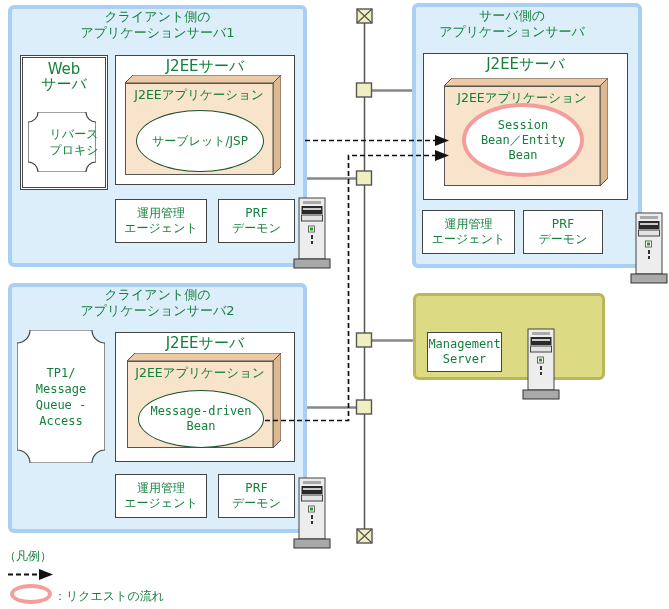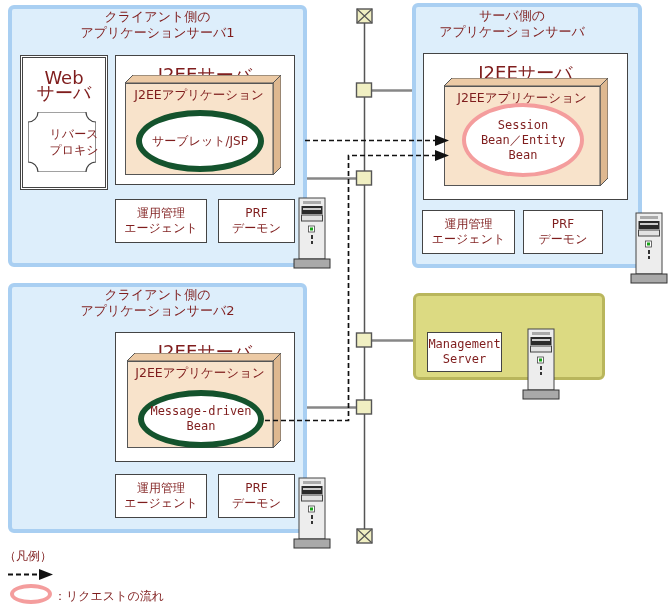--- a/index.html
+++ b/index.html
@@ -1,40 +1,40 @@
 <!DOCTYPE html>
 <html style="--c-panel_fill: #ddeefb; --c-panel_border: #a9cff2; --c-tan_front: #f8e3cb; --c-tan_top: #eccaa5; --c-tan_side: #deb890; --c-olive_fill: #dcda82; --c-olive_border: #b9b65c; --c-pink: #f49d9d; --c-node_fill: #f0efc2; --c-line_gray: #878787;"><head>
 <meta charset="utf-8">
 <style>
   html,body{margin:0;padding:0;background:#fff;}
   #canvas{position:relative;width:669px;height:609px;background:#fff;overflow:hidden;
-          font-family:"DejaVu Sans","Liberation Sans",sans-serif;color:#7f1d1d;}
+          font-family:"DejaVu Sans","Liberation Sans",sans-serif;color:#15803d;}
   .abs{position:absolute;}
   .panel{position:absolute;background:var(--c-panel_fill);border:4px solid var(--c-panel_border);
          border-radius:6px;box-sizing:border-box;z-index:1;}
   .panel-olive{position:absolute;background:var(--c-olive_fill);border:3px solid var(--c-olive_border);
          border-radius:6px;box-sizing:border-box;z-index:1;}
   .ptitle{position:absolute;text-align:center;font-size:13px;line-height:16px;white-space:pre-line;z-index:2;}
   .wbox{position:absolute;background:#fff;border:1px solid #444;box-sizing:border-box;z-index:2;}
   .dbl-inner{position:absolute;inset:1px;border:1px solid #444;}
-  .btitle{position:absolute;text-align:center;font-size:18px;line-height:15px;z-index:3;margin-top:8px;}
+  .btitle{position:absolute;text-align:center;font-size:15px;line-height:15px;z-index:3;}
   .cellbox{position:absolute;background:#fff;border:1px solid #444;box-sizing:border-box;z-index:2;
            display:flex;align-items:center;justify-content:center;text-align:center;
            font-size:12px;line-height:15px;white-space:pre-line;}
   .plaque{position:absolute;z-index:3;}
   .plaque svg{position:absolute;left:0;top:0;}
   .plaque .ptxt{position:absolute;inset:0;display:flex;align-items:center;justify-content:center;
            text-align:center;font-size:12px;line-height:16px;white-space:pre-line;}
   .mono{font-family:"DejaVu Sans Mono","Liberation Mono",monospace;}
   .box3d{position:absolute;z-index:3;}
   .face-front{fill:var(--c-tan_front);stroke:#555;stroke-width:1;}
   .face-top{fill:var(--c-tan_top);stroke:#555;stroke-width:1;}
   .face-side{fill:var(--c-tan_side);stroke:#555;stroke-width:1;}
   .applabel{position:absolute;text-align:center;font-size:12.5px;line-height:15px;z-index:4;}
-  .ellipse{position:absolute;background:#fff;border:6px solid #14532d;border-radius:50%;box-sizing:border-box;
+  .ellipse{position:absolute;background:#fff;border:1px solid #14532d;border-radius:50%;box-sizing:border-box;
            display:flex;align-items:center;justify-content:center;text-align:center;
            font-size:12px;line-height:15px;white-space:pre-line;z-index:4;}
   .ellipse.pink{border:4px solid var(--c-pink);}
   .srv{position:absolute;z-index:3;}
   #overlay{position:absolute;left:0;top:0;z-index:5;pointer-events:none;}
   .busline{stroke:#555;stroke-width:1.5;fill:none;}
   .conn{stroke:var(--c-line_gray);stroke-width:2.4;fill:none;}
   .dash{stroke:#111;stroke-width:1.7;fill:none;stroke-dasharray:5 3;}
   .ahead{fill:#111;stroke:none;}
   .node{fill:var(--c-node_fill);stroke:#555;stroke-width:1.4;}
@@ -79,20 +79,29 @@
 
   <div class="cellbox" style="left:115px;top:199px;width:92px;height:44px;">運用管理
 エージェント</div>
   <div class="cellbox" style="left:218px;top:199px;width:77px;height:44px;">PRF
 デーモン</div>
 
   <div class="panel" style="left:8px;top:283px;width:299px;height:250px;"></div>
   <div class="ptitle" style="left:8px;top:287px;width:299px;">クライアント側の
 アプリケーションサーバ2</div>
 
+  <div class="plaque" style="left:17px;top:330px;width:88px;height:133px;">
+    <svg width="88" height="133" viewBox="0 0 88 133">
+      <path d="M13 0 H75 A13 13 0 0 0 88 13 V120 A13 13 0 0 0 75 133 H13 A13 13 0 0 0 0 120 V13 A13 13 0 0 0 13 0 Z" fill="#fff" stroke="#444" stroke-width="1.2"></path>
+    </svg>
+    <div class="ptxt mono">TP1/
+Message
+Queue -
+Access</div>
+  </div>
 
   <div class="wbox" style="left:115px;top:332px;width:180px;height:130px;"></div>
   <div class="btitle" style="left:115px;top:336px;width:180px;">J2EEサーバ</div>
   <div class="box3d" style="left:127px;top:353px;">
     <svg width="154" height="95" viewBox="0 0 154 95">
       <polygon class="face-top" points="0,8 8,0 154,0 146,8"></polygon>
       <polygon class="face-side" points="146,8 154,0 154,87 146,95"></polygon>
       <rect class="face-front" x="0.5" y="8.5" width="145.5" height="86"></rect>
     </svg>
   </div>

